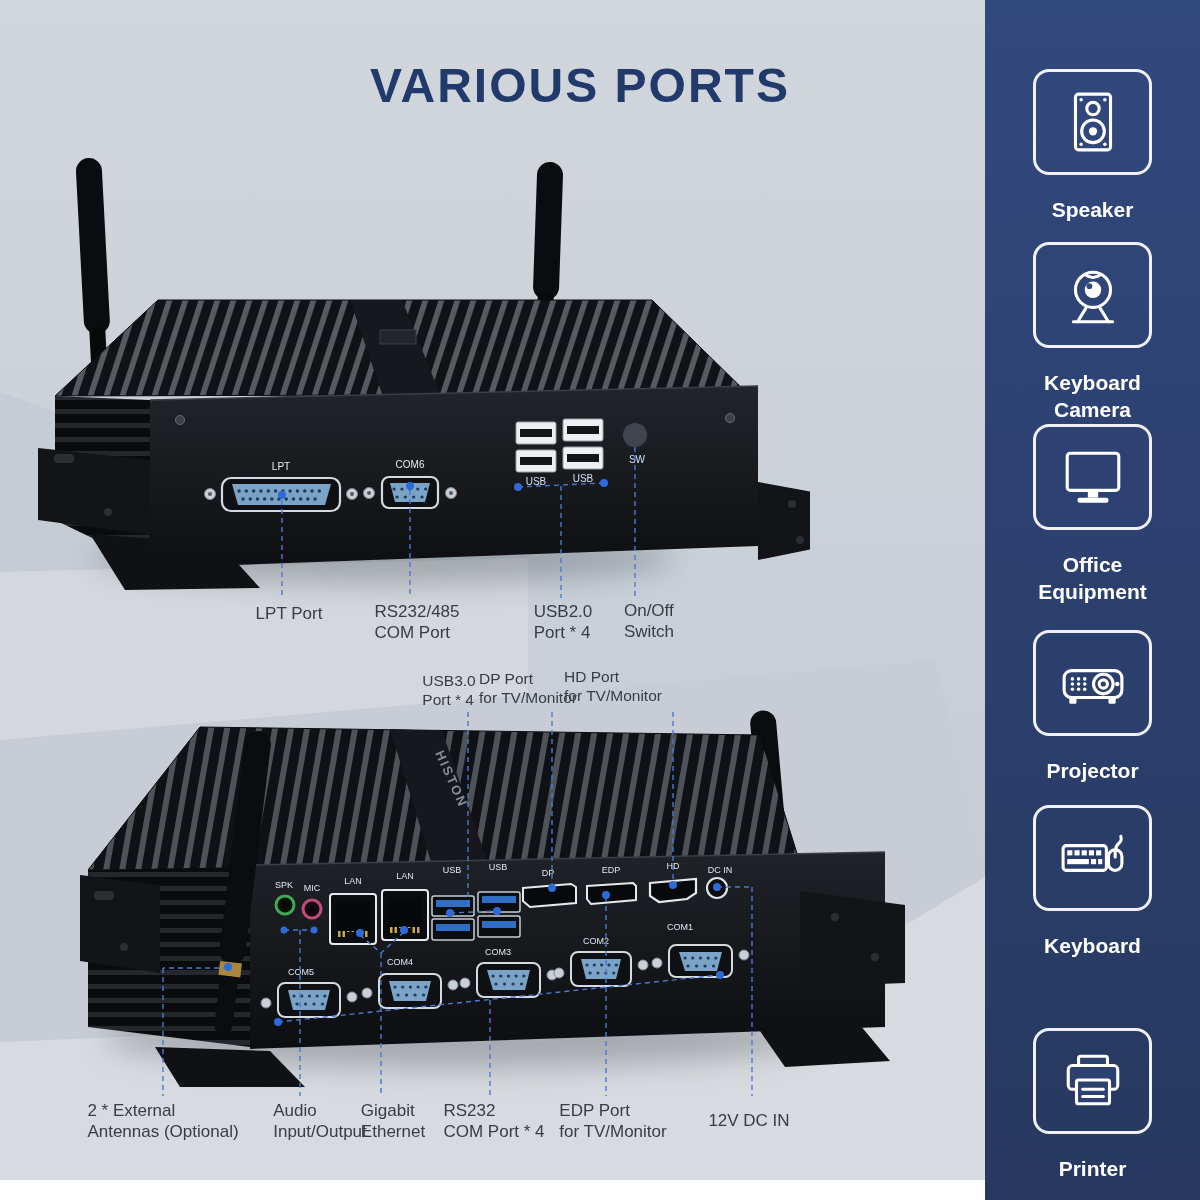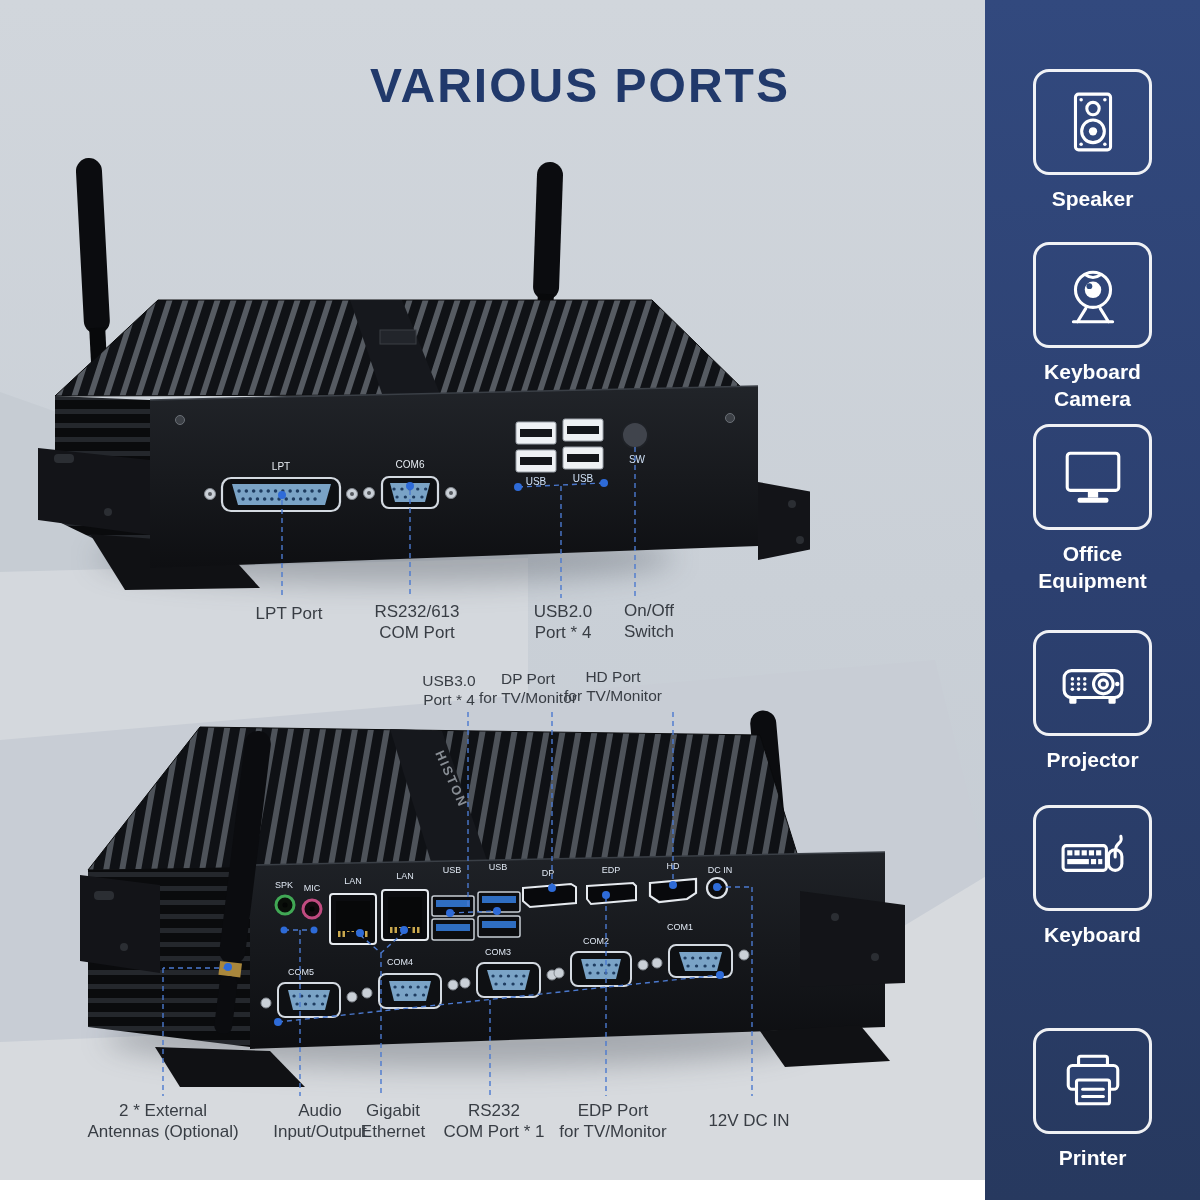--- a/index.html
+++ b/index.html
@@ -9,26 +9,26 @@
   .plat-top1{clip-path:polygon(0 392px,170px 452px,528px 542px,528px 560px,0 572px);background:#c6ccd3}
   .plat-face1{clip-path:polygon(0 572px,528px 558px,528px 748px,0 768px);background:#d4d8dd}
   .plat-top2{clip-path:polygon(0 740px,935px 660px,988px 875px,765px 1010px,0 1042px);background:#c8cdd5}
   .plat-face2{clip-path:polygon(0 1042px,765px 1010px,988px 875px,988px 1200px,0 1200px);background:#d7dade}
   .title{position:absolute;left:580px;top:58px;transform:translateX(-50%);font-size:48px;font-weight:800;letter-spacing:2px;color:#21396b;white-space:nowrap}
   .shadow{position:absolute;border-radius:50%;background:rgba(52,59,70,.30);filter:blur(14px)}
   .sh1{left:95px;top:532px;width:580px;height:52px}
   .sh2{left:105px;top:1008px;width:700px;height:60px}
   .dev{position:absolute}
   svg text{font-family:"Liberation Sans",sans-serif}
-  .co{position:absolute;transform:translateX(-50%);text-align:center;font-size:17px;line-height:1.24;color:#383d44;white-space:pre-line}
+  .co{position:absolute;transform:translateX(-50%);font-size:17px;line-height:1.24;color:#383d44;white-space:pre-line}
   .co.sm{font-size:15.5px}
   .sidebar{position:absolute;left:985px;top:0;width:215px;height:1200px;background:linear-gradient(180deg,#32497e 0%,#2c4070 48%,#27395f 100%)}
   .side-item{position:absolute;left:0;width:215px;text-align:center}
   .icon-box{width:119px;height:106px;margin:0 auto;border:3px solid rgba(255,255,255,.93);border-radius:16px;display:flex;align-items:center;justify-content:center;box-sizing:border-box}
-  .side-label{margin-top:10px;color:#fff;font-size:21px;font-weight:700;line-height:1.3}
+  .side-label{margin-top:21px;color:#fff;font-size:21px;font-weight:700;line-height:1.3}
   .side-label span{display:block}
   .icn{stroke:#fff;stroke-width:3;fill:none;stroke-linecap:round;stroke-linejoin:round}
 </style>
 </head>
 <body>
 
 <div class="stage">
 
   <div class="poly plat-top1"></div>
   <div class="poly plat-face1"></div>
@@ -319,42 +319,42 @@
       <circle cx="360" cy="933" r="4"></circle>
         <circle cx="404" cy="930" r="4"></circle>
       <circle cx="278" cy="1022" r="4"></circle>
         <circle cx="720" cy="975" r="4"></circle>
       <circle cx="606" cy="895" r="4"></circle>
         <circle cx="717" cy="887" r="4"></circle>
     </g>
   </svg>
 
   <div class="co" style="left:289px;top:603px">LPT Port</div>
-  <div class="co" style="left:417px;top:601px">RS232/613
+  <div class="co" style="left:417px;top:601px">RS232/485
 COM Port</div>
   <div class="co" style="left:563px;top:601px">USB2.0
 Port * 4</div>
   <div class="co" style="left:649px;top:600px">On/Off
 Switch</div>
 
   <div class="co sm" style="left:449px;top:671px">USB3.0
 Port * 4</div>
   <div class="co sm" style="left:528px;top:669px">DP Port
 for TV/Monitor</div>
   <div class="co sm" style="left:613px;top:667px">HD Port
 for TV/Monitor</div>
 
   <div class="co" style="left:163px;top:1100px">2 * External
 Antennas (Optional)</div>
   <div class="co" style="left:320px;top:1100px">Audio
 Input/Output</div>
   <div class="co" style="left:393px;top:1100px">Gigabit
 Ethernet</div>
   <div class="co" style="left:494px;top:1100px">RS232
-COM Port * 1</div>
+COM Port * 4</div>
   <div class="co" style="left:613px;top:1100px">EDP Port
 for TV/Monitor</div>
   <div class="co" style="left:749px;top:1110px">12V DC IN</div>
 
   <div class="sidebar">
 
     <div class="side-item" style="top:69px">
       <div class="icon-box">
         <svg class="icn" width="66" height="66" viewBox="0 0 64 64">
           <rect x="15" y="5" width="34" height="54" rx="3"></rect>

